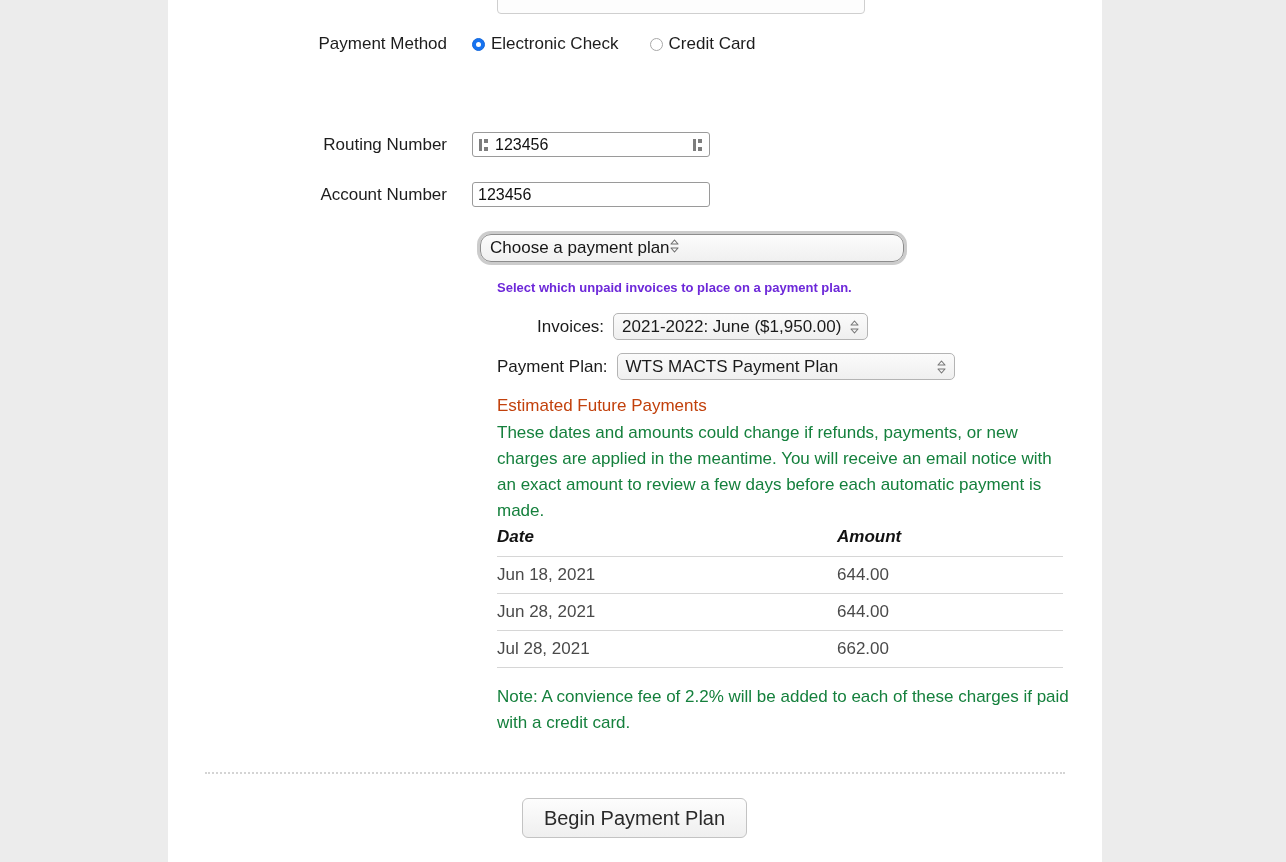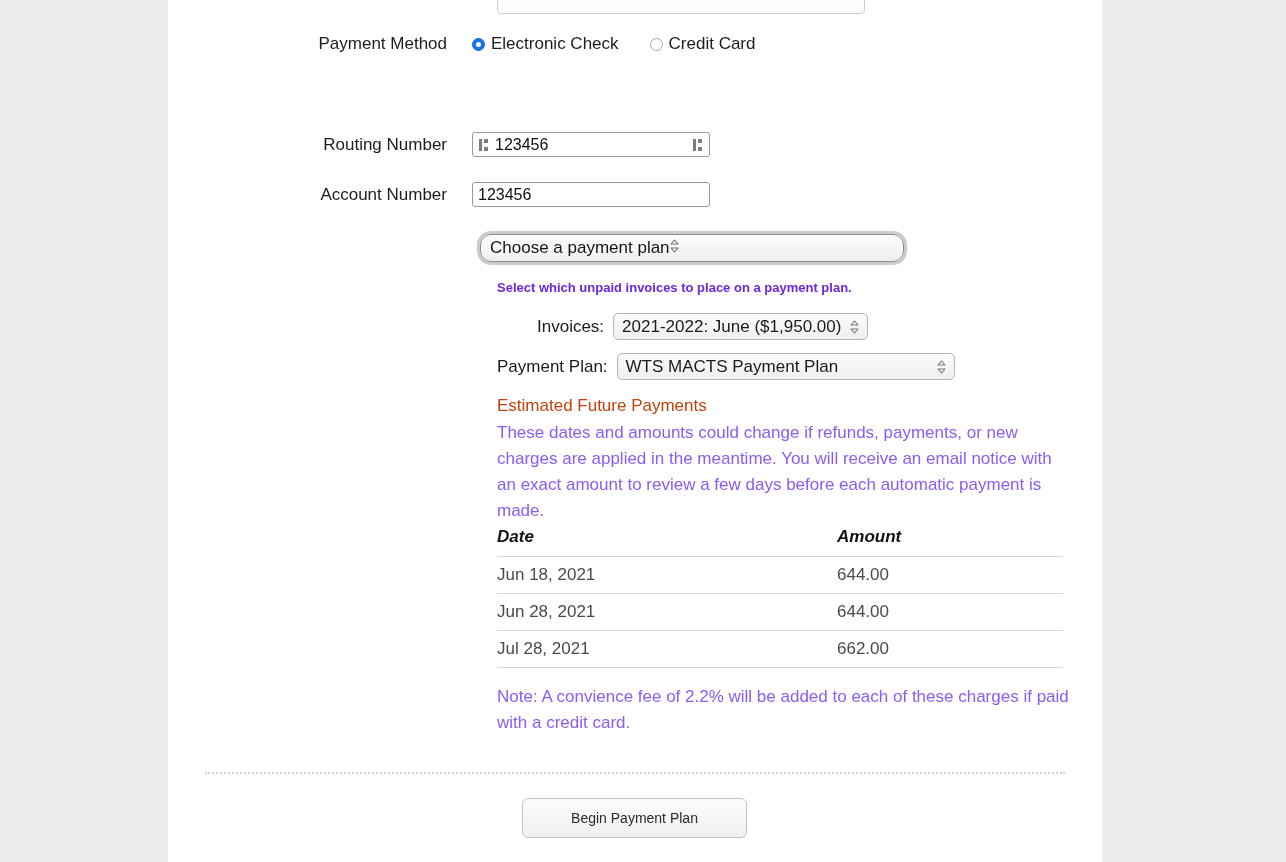--- a/index.html
+++ b/index.html
@@ -207,21 +207,21 @@
     font-size: 17px;
     color: #1b1b1b;
     white-space: nowrap;
   }
   .section-title {
     font-size: 17px;
     font-weight: normal;
     color: #c2410c;
   }
   .body-copy {
-    color: #8b5cf6;
+    color: #15803d;
     font-size: 17px;
     line-height: 26px;
   }
 
   
   .payments-table {
     position: absolute;
     left: 329px;   
     top: 527px;
     width: 566px;
@@ -258,21 +258,21 @@
     position: absolute;
     left: 354px;      
     top: 798px;
     width: 225px;
     height: 40px;
     box-sizing: border-box;
     background: linear-gradient(#fdfdfd, #efefef);
     border: 1px solid #c3c3c3;
     border-radius: 6px;
     font-family: "Liberation Sans", "DejaVu Sans", sans-serif;
-    font-size: 14px;
+    font-size: 20px;
     color: #2a2a2a;
     cursor: pointer;
   }
 </style>
 </head>
 <body>
 
 <div class="page">
   <div class="content-panel">
 

